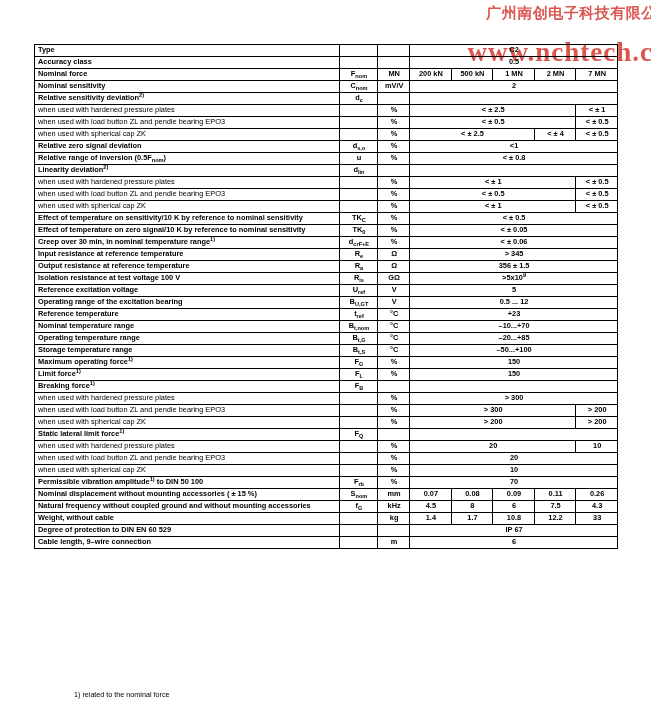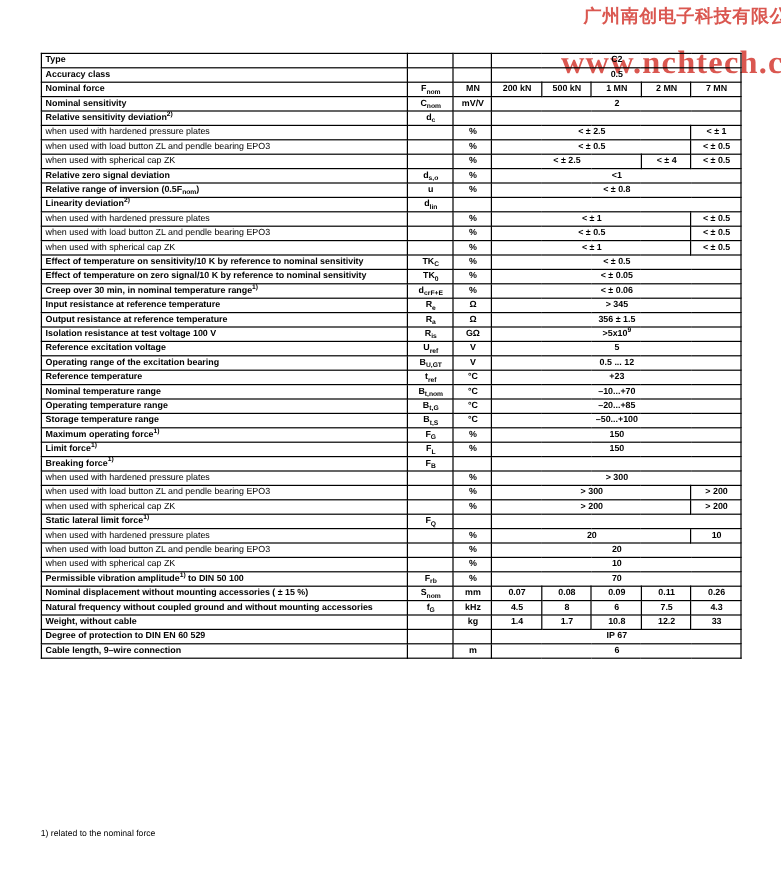--- a/index.html
+++ b/index.html
@@ -72,21 +72,21 @@
   .ctr{text-align:center;}
   sup{font-size:5.6px;vertical-align:super;line-height:0;}
   sub{font-size:5.6px;vertical-align:baseline;position:relative;top:2px;line-height:0;}
   .tall{height:22px;}
   .foot{
     position:absolute;
     left:34px;
     font-size:7.2px;
     white-space:nowrap;
   }
-  .f1{top:690px;}
+  .f1{top:690px;margin-left:40px;}
   .f2{top:703px;}
 </style>
 </head>
 <body>
 
 <div class="page">
 
   <div class="watermark">
     <div class="wm-cn">广州南创电子科技有限公司</div>
     <div class="wm-url">www.nchtech.com</div>

